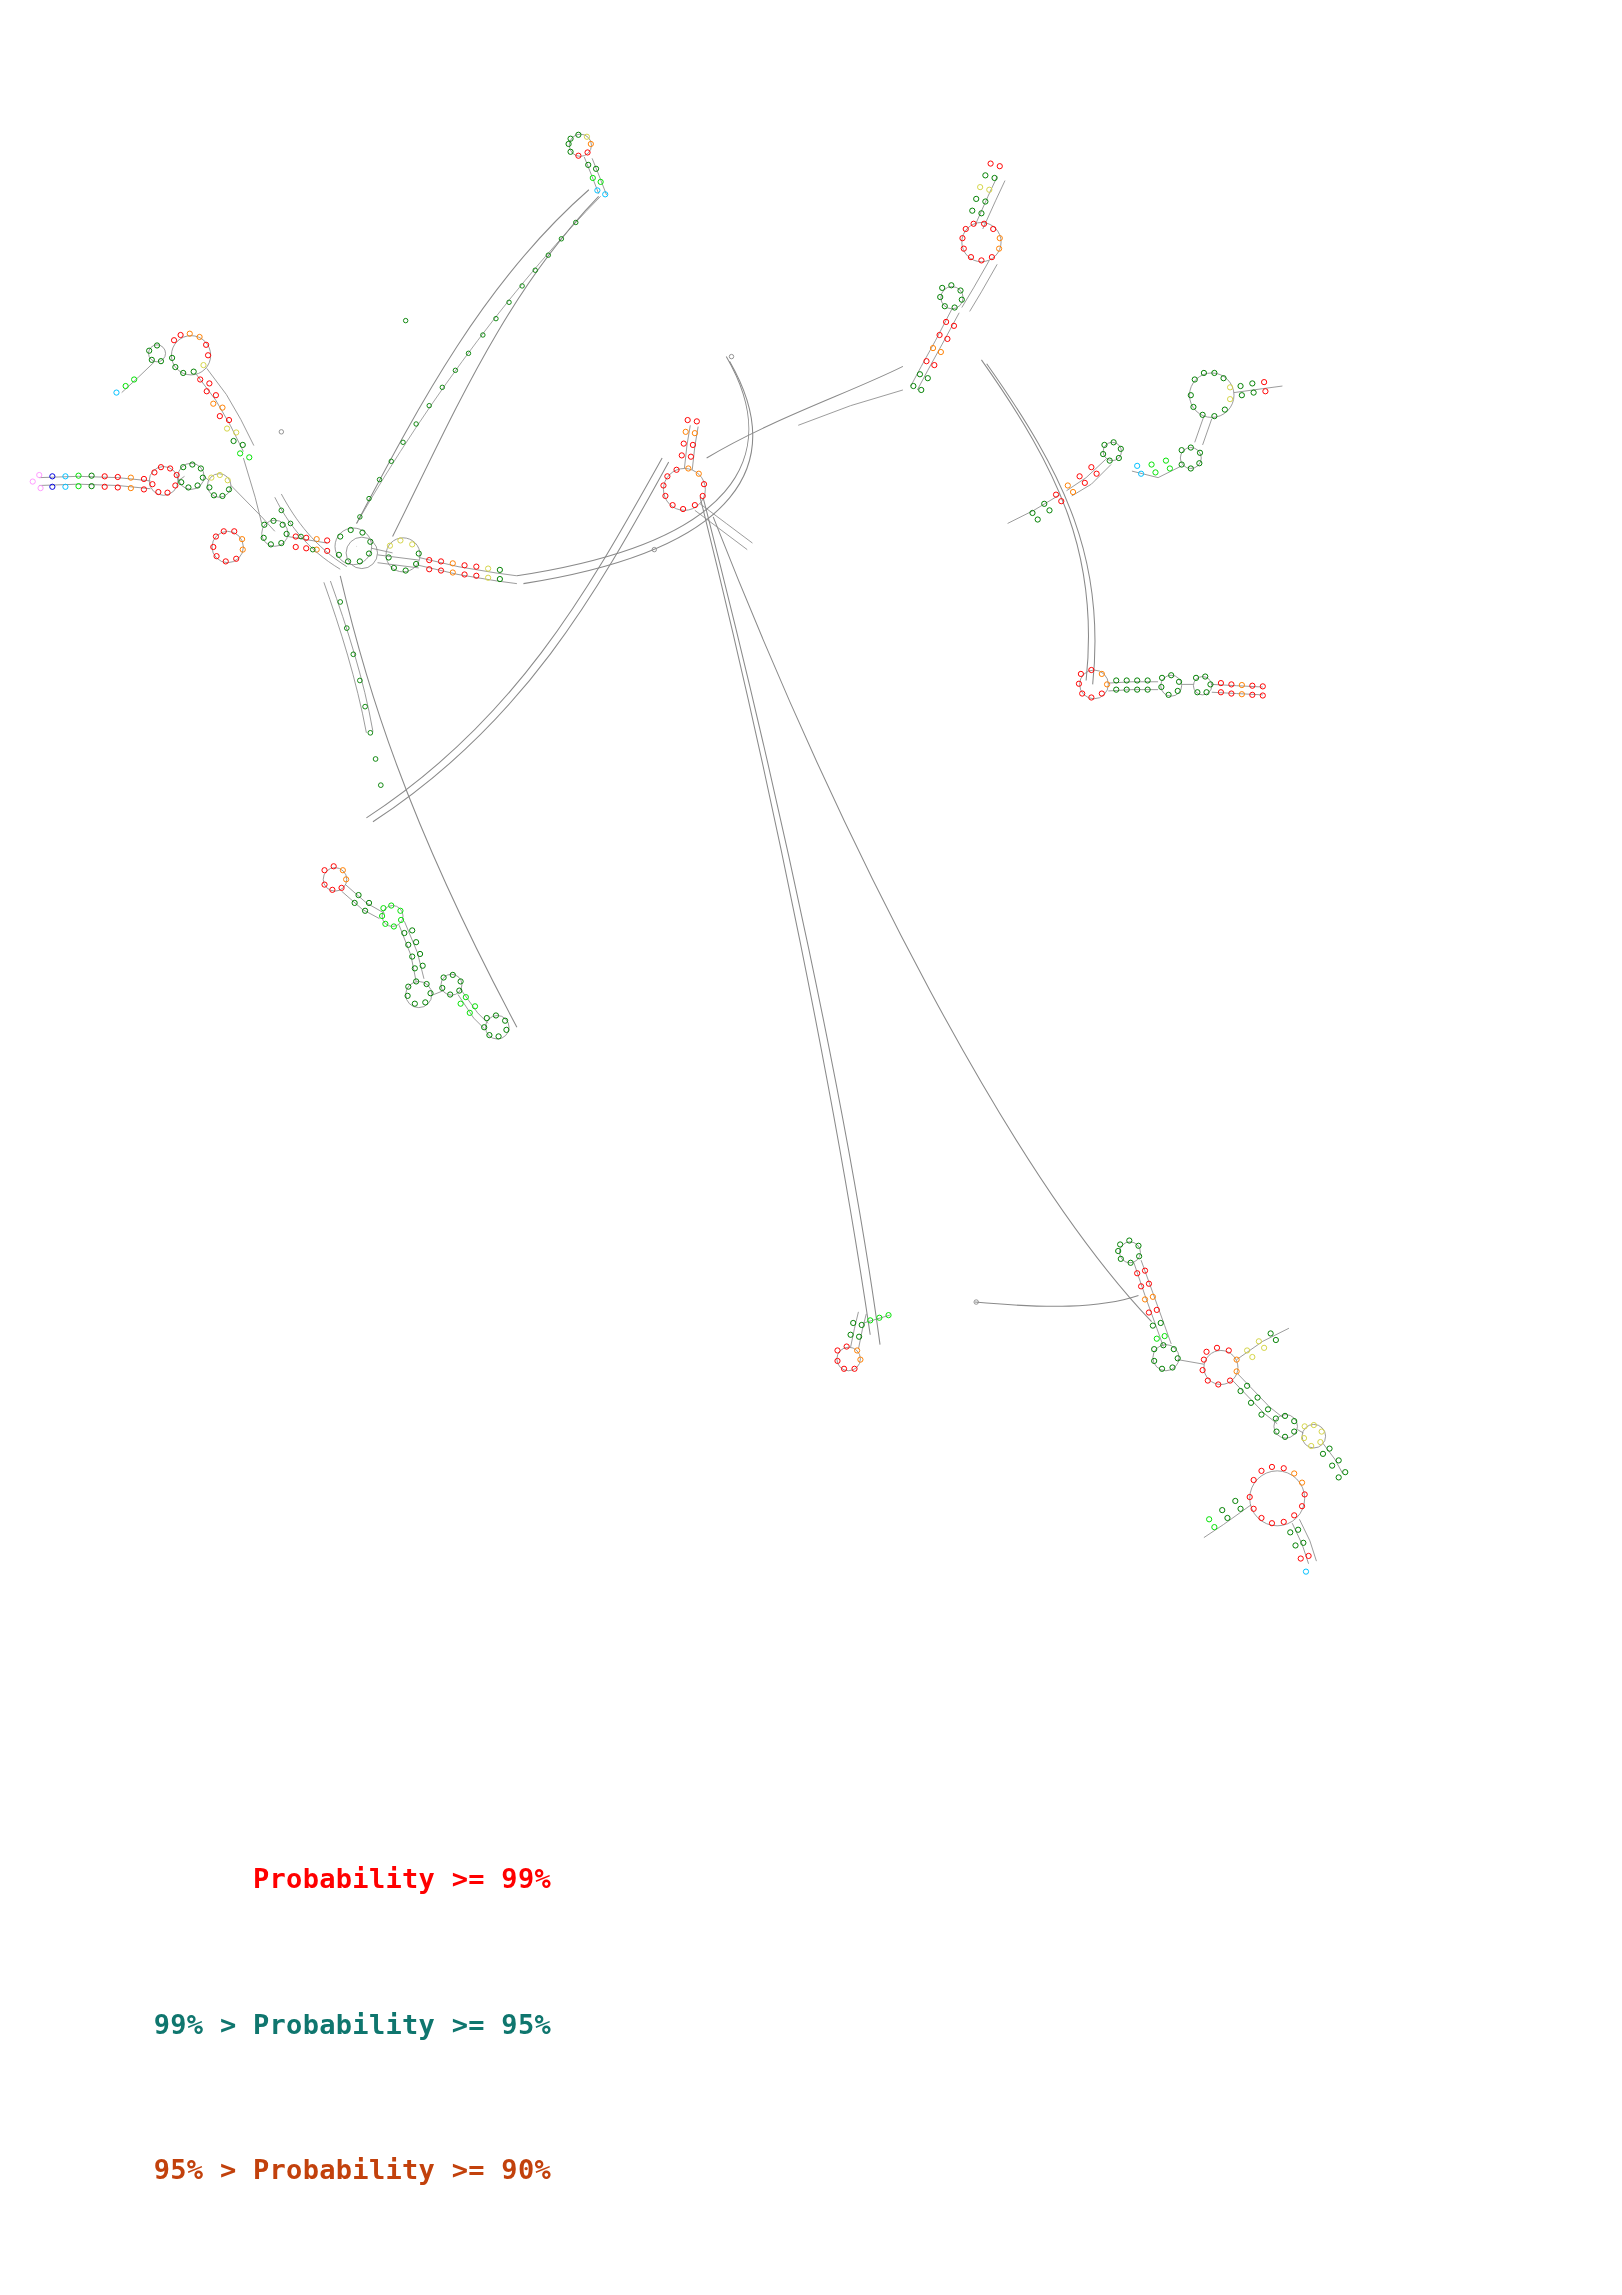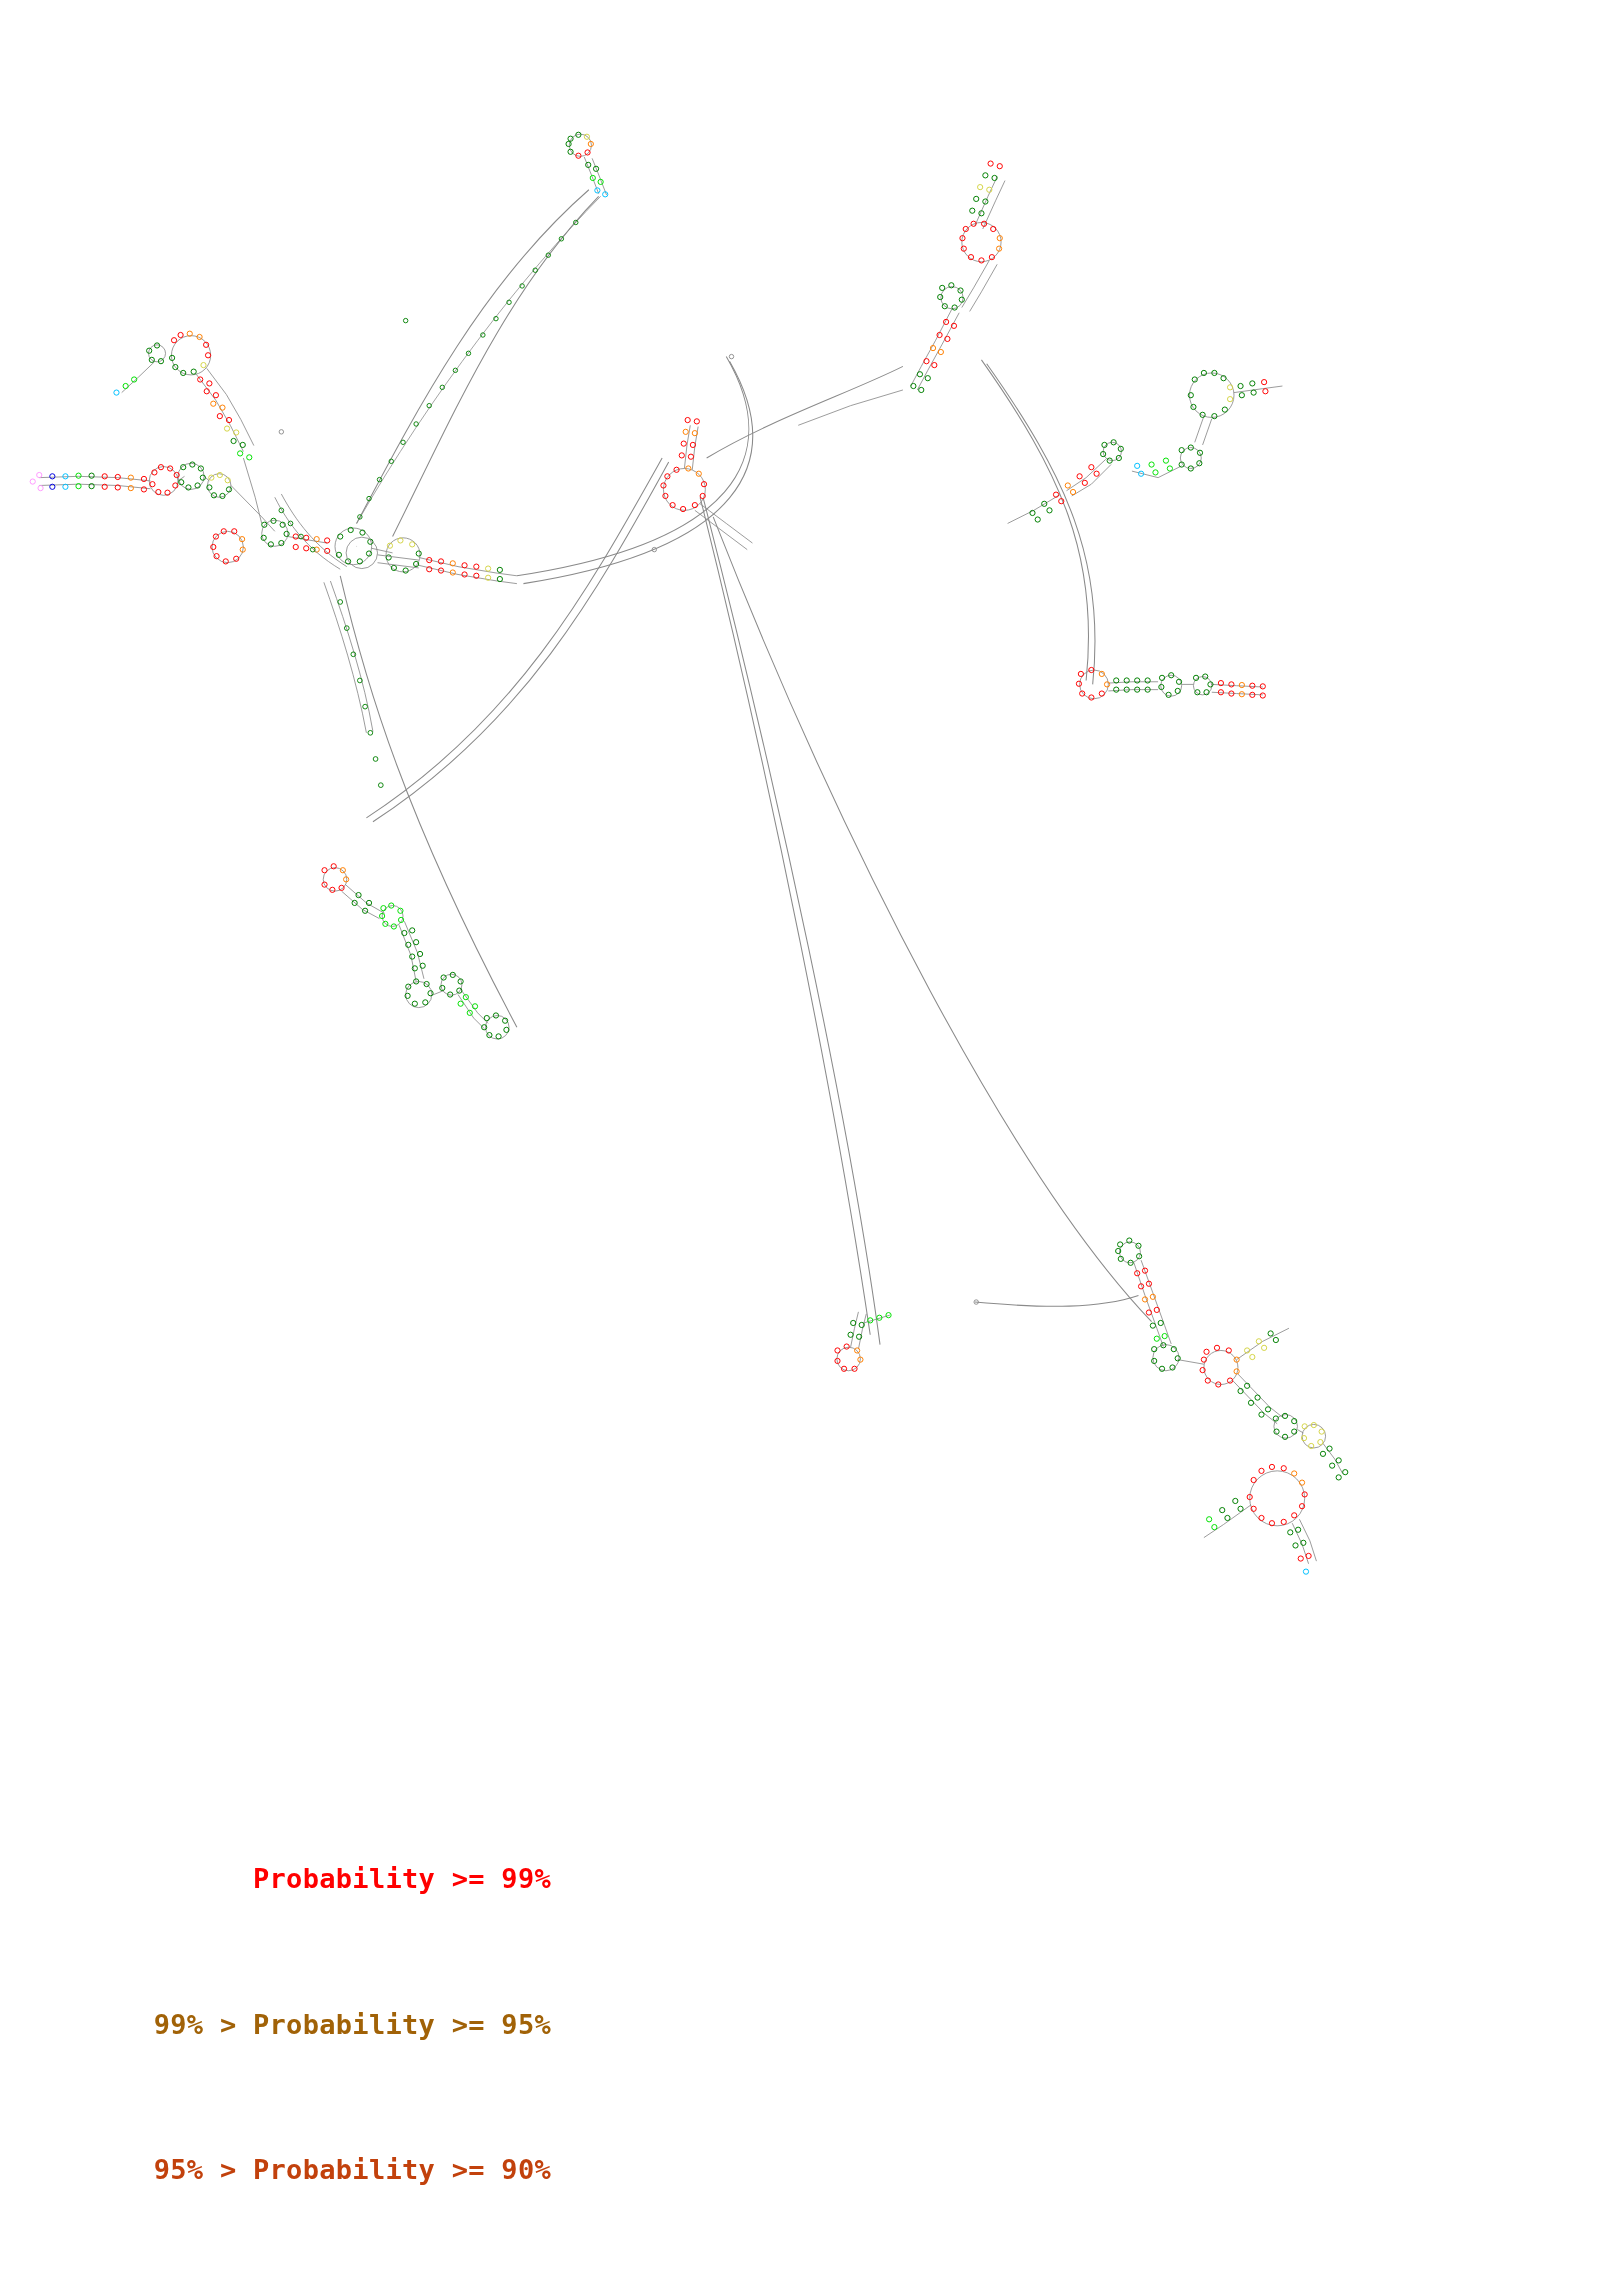--- a/index.html
+++ b/index.html
@@ -796,21 +796,21 @@
 </svg>
 
 <div id="legend">
 
   <div class="legend-row" style="color: rgb(255, 0, 0);">
     <div class="legend-line">
       <span class="legend-prefix"></span><span class="legend-main">Probability &gt;= 99%</span>
     </div>
   </div>
 
-  <div class="legend-row" style="color: #a16207;">
+  <div class="legend-row" style="color: #0f766e;">
     <div class="legend-line">
       <span class="legend-prefix">99% &gt; </span><span class="legend-main">Probability &gt;= 95%</span>
     </div>
   </div>
 
   <div class="legend-row" style="color: #c2410c;">
     <div class="legend-line">
       <span class="legend-prefix">95% &gt; </span><span class="legend-main">Probability &gt;= 90%</span>
     </div>
   </div>

